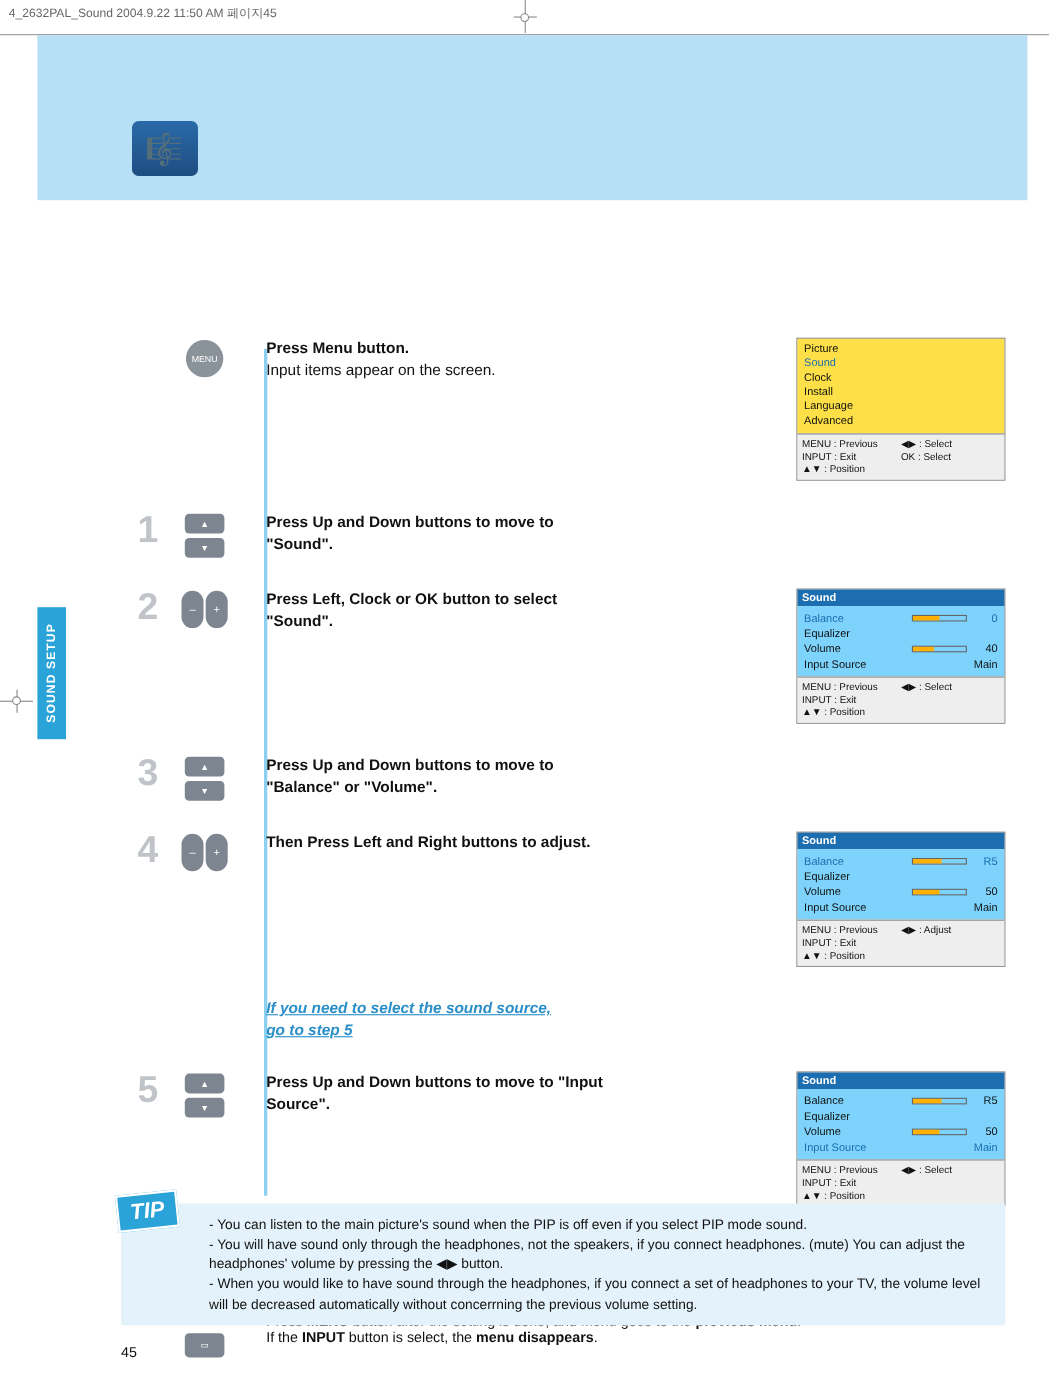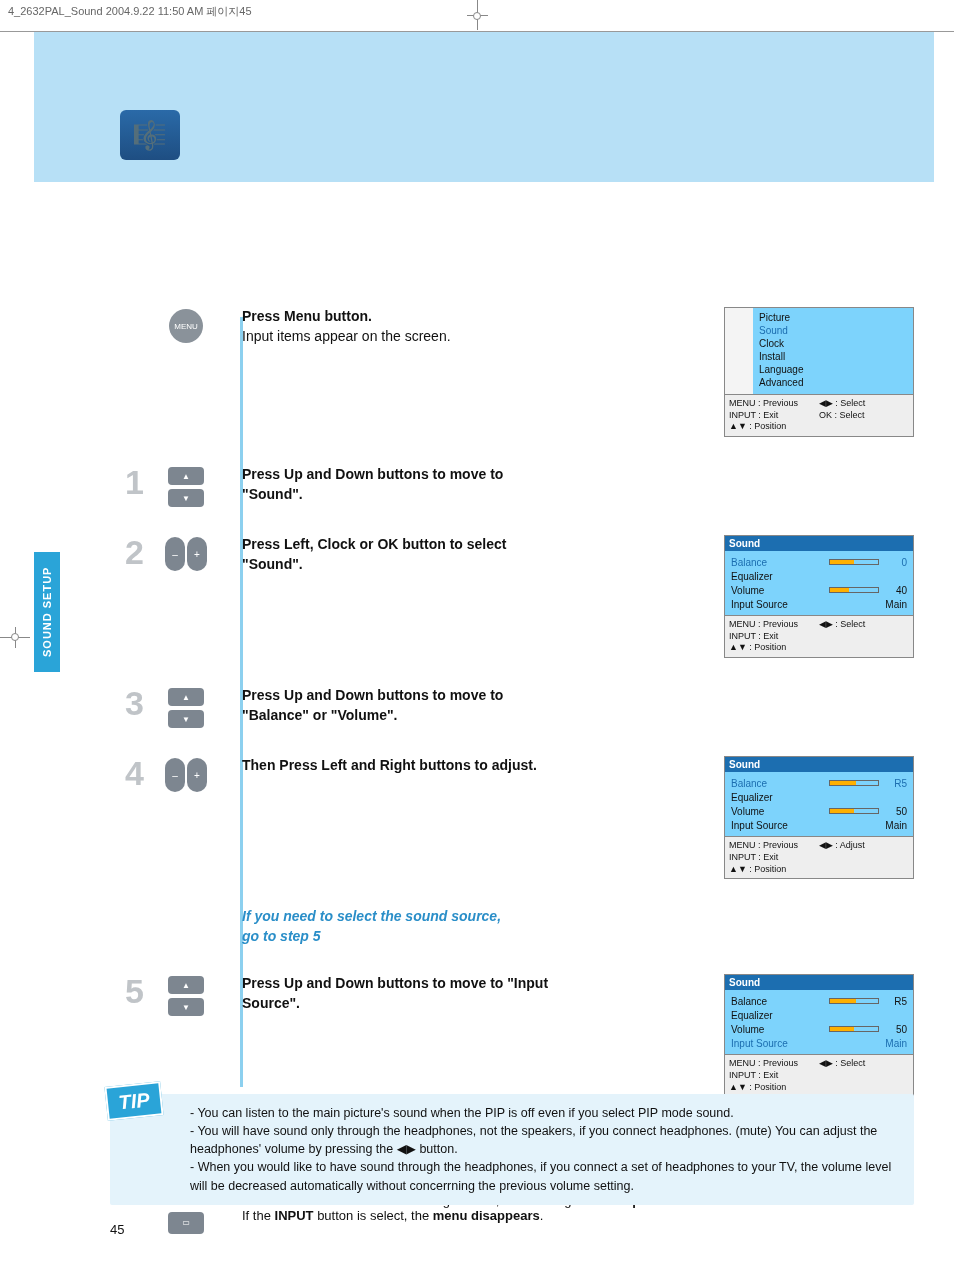--- a/index.html
+++ b/index.html
@@ -90,21 +90,21 @@
     background: #7d8690;
     border-radius: 4px;
     color:#fff; font-size:8px;
     display:flex;align-items:center;justify-content:center;
   }
   .remote-btn.menu { width:34px;height:34px;border-radius:50%;font-size:8px;background:#8a929a;}
   .lr-wrap{display:flex;gap:2px;}
   .remote-btn.oval{width:20px;height:34px;border-radius:10px;font-size:10px;}
   .instr { font-size: 14px; font-weight: bold; line-height: 1.4; }
   .instr .sub { font-weight: normal; display:block;}
-  .note-blue { font-size: 14px; font-weight: bold; font-style: italic; color: #2a8ec8; line-height:1.4;}
+  .note-blue { font-size: 14px; font-weight: bold; font-style: italic; color: #2a8ec8; line-height:1.4;text-decoration:underline;}
   .osd {
     border: 1px solid #888;
     background: #f4f4f4;
     font-size: 10px;
     width: 190px;
     margin-left:auto;
   }
   .osd-header{background:#1c6eb0;color:#fff;padding:2px 4px;font-weight:bold;}
   .osd-body{padding:4px 6px;background:#7dd3fc;}
   .osd-row{display:flex;justify-content:space-between;align-items:center;height:14px;}
@@ -127,21 +127,21 @@
     position:absolute;left:-4px;top:-10px;
     width:56px;height:34px;
     background:#2aa4d8;color:#fff;
     font-weight:900;font-style:italic;font-size:20px;
     display:flex;align-items:center;justify-content:center;
     transform:rotate(-6deg);
     border:2px solid #fff;
   }
   .pagenum{position:absolute;bottom:20px;left:110px;font-size:13px;}
   .input-label{font-size:10px;text-align:center;color:#444;margin-bottom:2px;}
-  .osd-list{padding:4px 6px;background:#7dd3fc;margin-left:28px;}
+  .osd-list{padding:4px 6px;background:#fde047;}
   .osd-list div{height:13px;}
   .osd-list .sel{color:#1c6eb0;}
   .crop-bottom{position:absolute;bottom:0;left:0;right:0;height:30px;}
   .crop-bottom .v{position:absolute;left:50%;top:0;width:1px;height:30px;background:#888;}
   .left-crop{position:absolute;left:0;top:50%;width:30px;height:1px;background:#888;}
   .left-crop::before{content:"";position:absolute;left:15px;top:-10px;width:1px;height:21px;background:#888;}
   .left-crop .lc{position:absolute;left:11px;top:-4px;width:8px;height:8px;border:1px solid #888;border-radius:50%;background:#fff;}
 </style>
 </head>
 <body>

